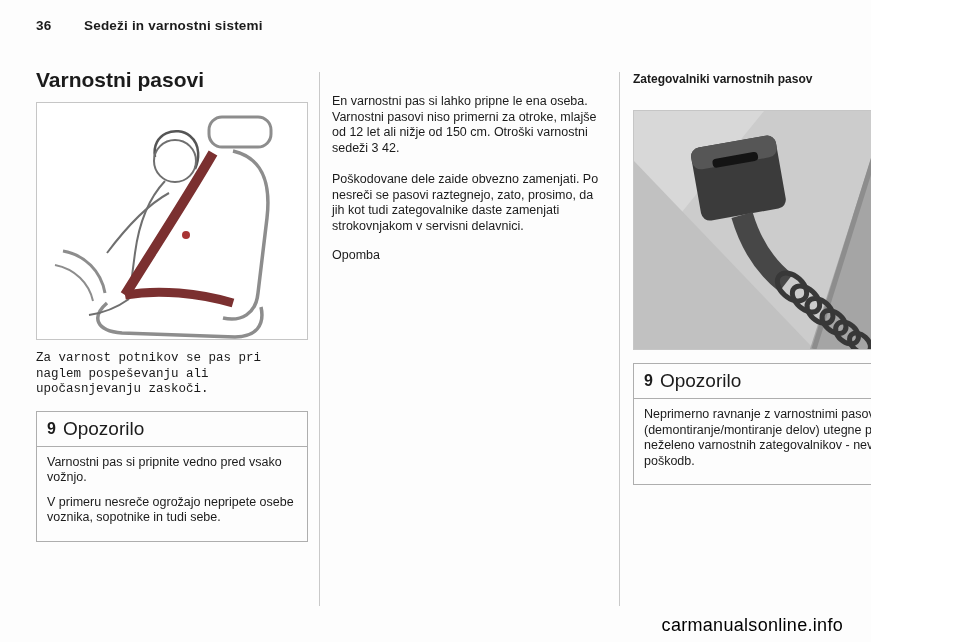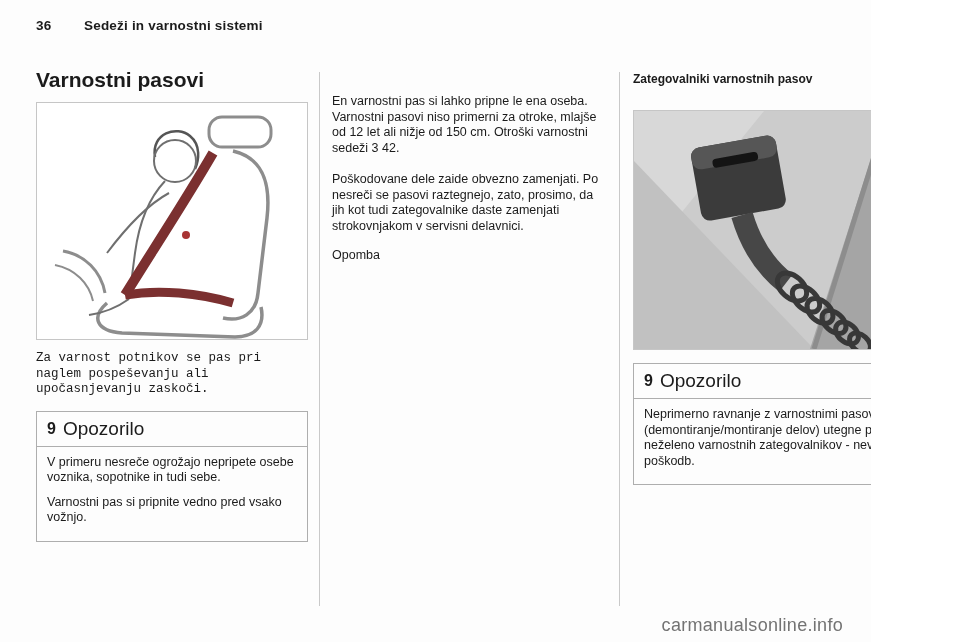--- a/index.html
+++ b/index.html
@@ -29,21 +29,21 @@
   .warnhead{display:flex;align-items:center;gap:7px;padding:6px 10px;border-bottom:1px solid #aeaeae;}
   .warnglyph{font-size:16px;font-weight:bold;line-height:16px;}
   .warntitle{font-size:19px;font-weight:normal;}
   .warnbody{padding:8px 10px 6px 10px;}
   .warnbody p{margin:0 0 9px 0;}
   
   .note{margin-top:14px;}
   .note-title{margin:0 0 2px 0;}
   .note-body{margin-left:8px;}
   
-  .watermark{position:absolute;right:28px;bottom:6px;font-size:18px;color:#737373;letter-spacing:.3px;}
+  .watermark{position:absolute;right:28px;bottom:6px;font-size:18px;color:#000000;letter-spacing:.3px;}
 </style>
 </head>
 <body>
 
 <div class="page">
 
   <div class="hdr">
     <span class="num">36</span><span class="chapter">Sedeži in varnostni sistemi</span>
   </div>
 
@@ -85,22 +85,22 @@
     </figure>
 
     <p class="caption">Za varnost potnikov se pas pri naglem pospeševanju ali upočasnjevanju zaskoči.</p>
 
     <div class="warnbox">
       <div class="warnhead">
         <span class="warnglyph">9</span>
         <span class="warntitle">Opozorilo</span>
       </div>
       <div class="warnbody">
+        <p>Varnostni pas si pripnite vedno pred vsako vožnjo.</p>
         <p>V primeru nesreče ogrožajo nepripete osebe voznika, sopotnike in tudi sebe.</p>
-        <p>Varnostni pas si pripnite vedno pred vsako vožnjo.</p>
       </div>
     </div>
   </section>
 
   <section class="col col-mid">
     <p>En varnostni pas si lahko pripne le ena oseba. Varnostni pasovi niso primerni za otroke, mlajše od 12 let ali nižje od 150 cm. Otroški varnostni sedeži 3 42.</p>
     <p>Poškodovane dele zaide obvezno zamenjati. Po nesreči se pasovi raztegnejo, zato, prosimo, da jih kot tudi zategovalnike daste zamenjati strokovnjakom v servisni delavnici.</p>
     <div class="note">
       <p class="note-title">Opomba</p>
     </div>

